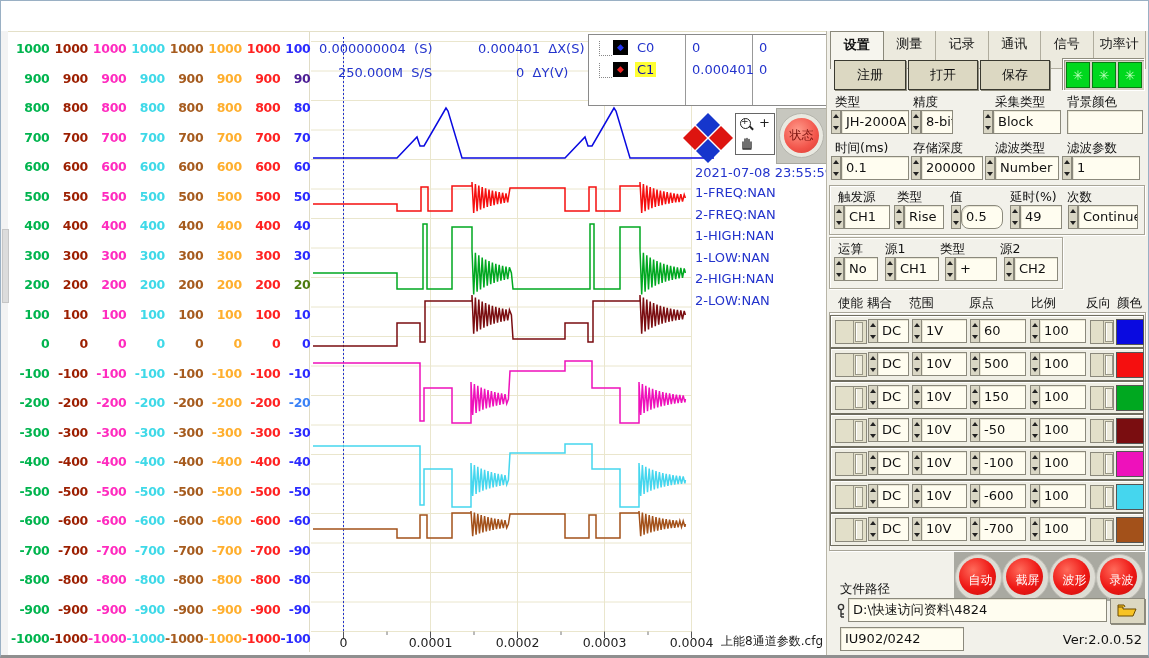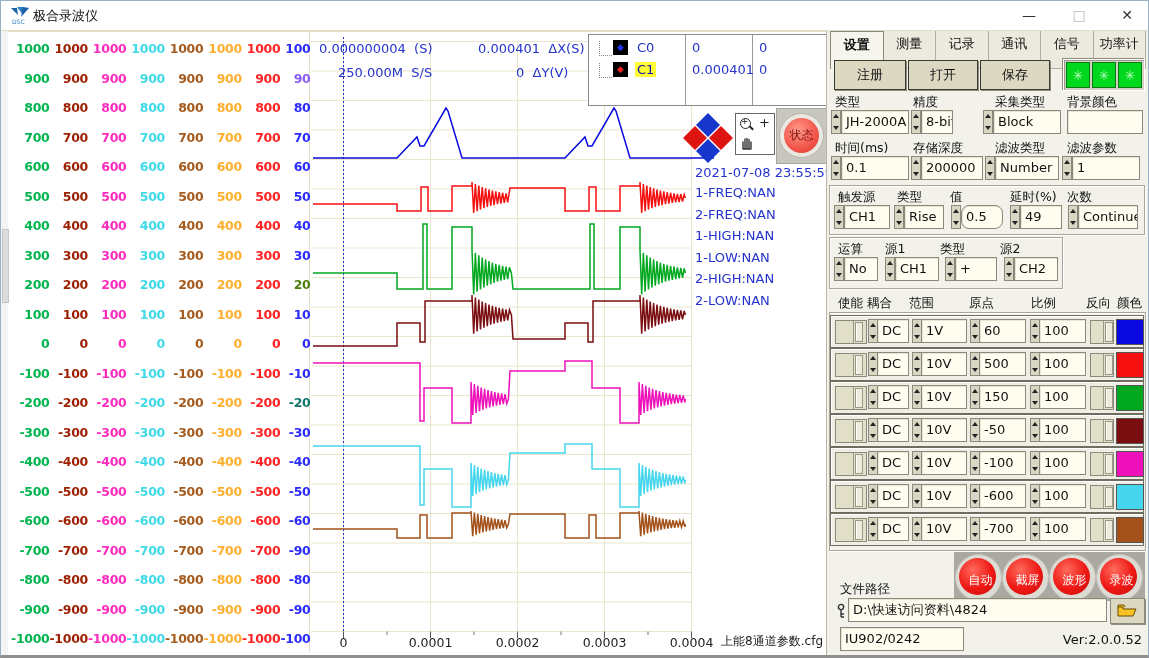--- a/index.html
+++ b/index.html
@@ -80,32 +80,20 @@
   .pathfield{position:absolute;left:21px;top:567px;width:259px;height:24px;}
   .keyicon{position:absolute;left:9px;top:572px;width:10px;height:16px;}
   .folderbtn{position:absolute;left:283px;top:567px;width:33px;height:24px;background:#dcd8c2;border:1px solid #8b897c;box-shadow:1px 1px 0 #8f8d7e;}
   .version{position:absolute;left:200px;top:601px;width:115px;font-size:13px;color:#111;text-align:right;}
 </style>
 </head>
 <body>
 
 <div class="win">
 
-  <div class="titlebar">
-    <svg class="logo" viewBox="0 0 22 21">
-      <path d="M2 3 L9 10 L8 3 Z" fill="#1a5fa8"></path>
-      <path d="M8 2 L14 10 L14 2 Z" fill="#2d7cc4"></path>
-      <path d="M14 2 L20 3 L12 12 Z" fill="#1a5fa8"></path>
-      <text x="3" y="19" font-size="6" fill="#2d7cc4" font-family="DejaVu Sans,sans-serif">DSC</text>
-    </svg>
-    <span class="title-text">极合录波仪</span>
-    <span class="winbtn" style="left:1008px;">—</span>
-    <span class="winbtn max" style="left:1058px;">□</span>
-    <span class="winbtn" style="left:1106px;">✕</span>
-  </div>
 
   <div class="topline"></div>
   <div class="lstrip">
       <div class="lthumb"></div>
     </div>
   <div class="axis-sep"></div>
 
   <div class="axisgrid">
       <span style="color: rgb(0, 180, 78);">1000</span>
       <span style="color: rgb(0, 180, 78);">900</span>
@@ -248,32 +236,32 @@
       <span style="color: rgb(255, 34, 34);">-200</span>
       <span style="color: rgb(255, 34, 34);">-300</span>
       <span style="color: rgb(255, 34, 34);">-400</span>
       <span style="color: rgb(255, 34, 34);">-500</span>
       <span style="color: rgb(255, 34, 34);">-600</span>
       <span style="color: rgb(255, 34, 34);">-700</span>
       <span style="color: rgb(255, 34, 34);">-800</span>
       <span style="color: rgb(255, 34, 34);">-900</span>
       <span style="color: rgb(255, 34, 34);">-1000</span>
       <span style="color: rgb(43, 43, 255);">100</span>
-      <span style="color: #8b5cf6;">90</span>
+      <span style="color: #4c1d95;">90</span>
       <span style="color: rgb(43, 43, 255);">80</span>
       <span style="color: rgb(43, 43, 255);">70</span>
       <span style="color: rgb(43, 43, 255);">60</span>
       <span style="color: rgb(43, 43, 255);">50</span>
       <span style="color: rgb(43, 43, 255);">40</span>
       <span style="color: rgb(43, 43, 255);">30</span>
       <span style="color: #4d7c0f;">20</span>
       <span style="color: rgb(43, 43, 255);">10</span>
       <span style="color: rgb(43, 43, 255);">0</span>
       <span style="color: rgb(43, 43, 255);">-10</span>
-      <span style="color: #0f766e;">-20</span>
+      <span style="color: #3b82f6;">-20</span>
       <span style="color: rgb(43, 43, 255);">-30</span>
       <span style="color: rgb(43, 43, 255);">-40</span>
       <span style="color: rgb(43, 43, 255);">-50</span>
       <span style="color: rgb(43, 43, 255);">-60</span>
       <span style="color: rgb(43, 43, 255);">-90</span>
       <span style="color: rgb(43, 43, 255);">-80</span>
       <span style="color: rgb(43, 43, 255);">-90</span>
       <span style="color: rgb(43, 43, 255);">-100</span>
     </div>
 

